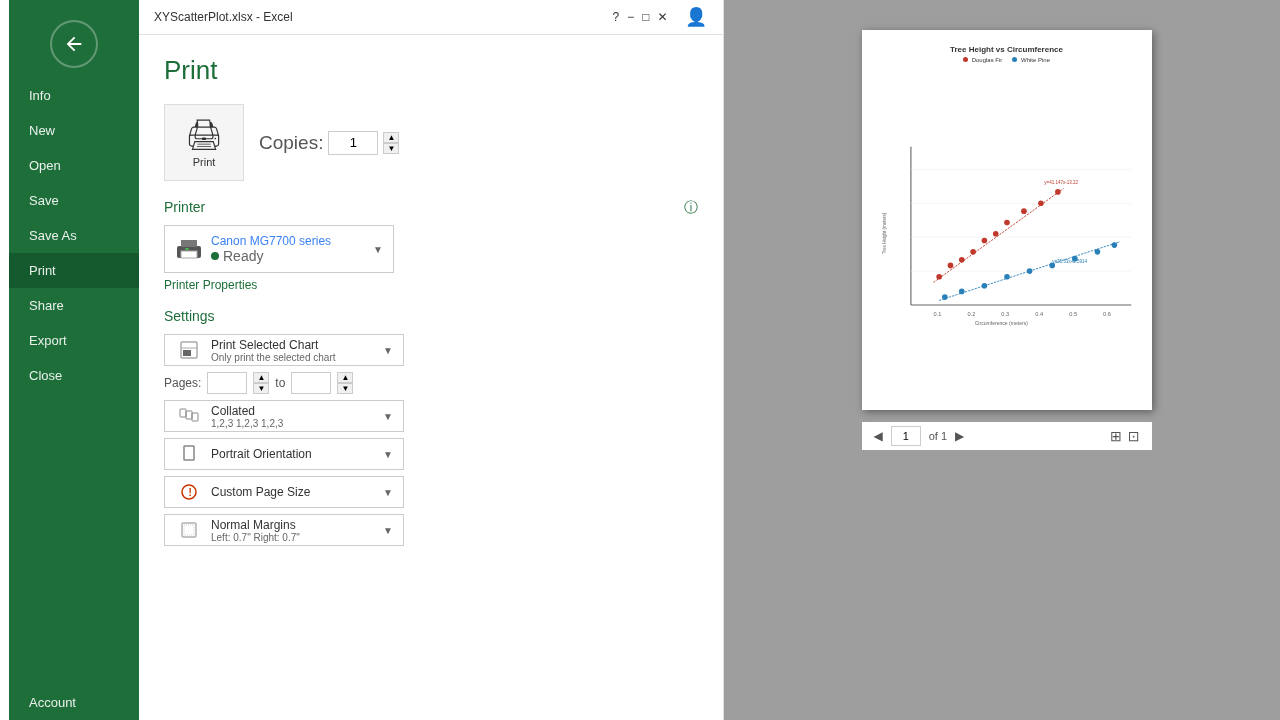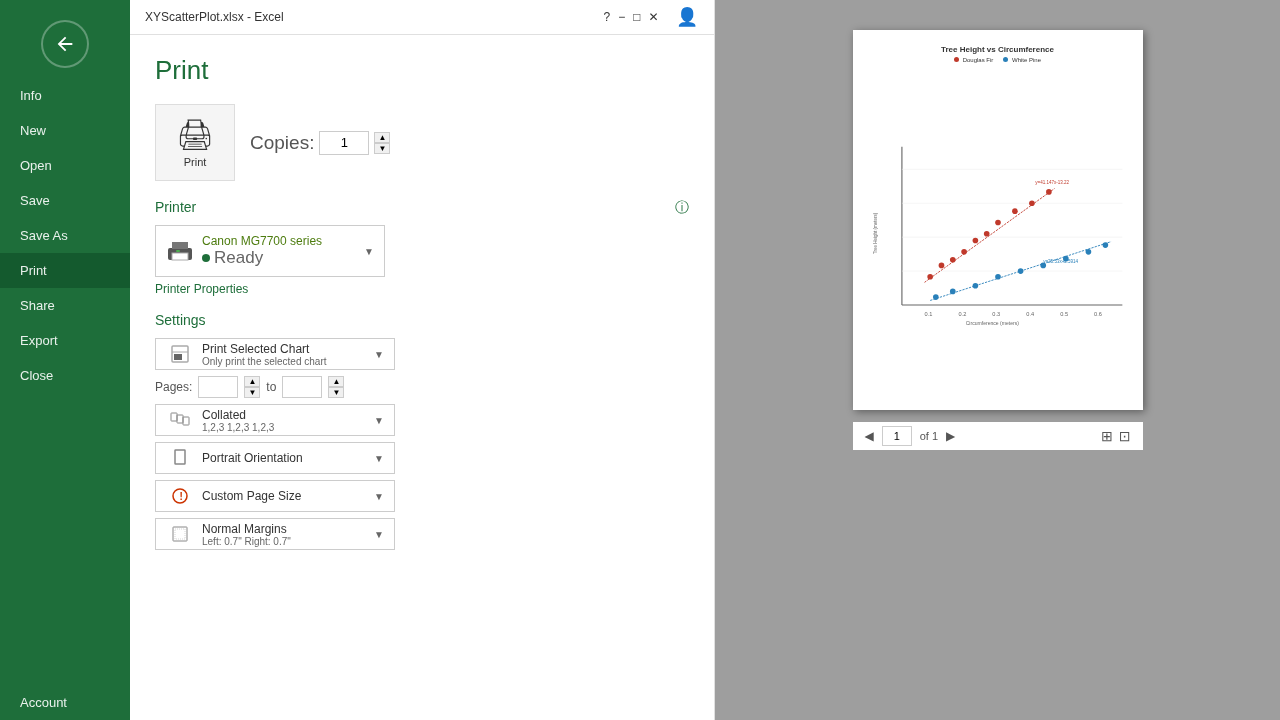--- a/index.html
+++ b/index.html
@@ -7,20 +7,21 @@
 
     
     .sidebar {
       width: 130px;
       background-color: #1e6e3a;
       height: 720px;
       display: flex;
       flex-direction: column;
       color: white;
       flex-shrink: 0;
+      margin-left: 9px;
     }
     .sidebar-back {
       width: 48px; height: 48px;
       background: #1e6e3a;
       border-radius: 50%;
       display: flex; align-items: center; justify-content: center;
       margin: 20px auto 10px auto;
       cursor: pointer;
       border: 2px solid rgba(255,255,255,0.3);
     }
@@ -94,22 +95,22 @@
       display: flex; align-items: center; gap: 8px;
       border: 1px solid #ccc;
       padding: 8px 10px;
       background: white;
       cursor: pointer;
       width: 230px;
       position: relative;
     }
     .printer-icon-img { width: 28px; height: 22px; }
     .printer-info { flex: 1; }
-    .printer-name { font-size: 12px; color: #4d7c0f; }
-    .printer-status { font-size: 17px; color: #666; display: flex; align-items: center; gap: 4px; }
+    .printer-name { font-size: 12px; color: #3b82f6; }
+    .printer-status { font-size: 14px; color: #666; display: flex; align-items: center; gap: 4px; }
     .ready-dot { width: 8px; height: 8px; background: #1e6e3a; border-radius: 50%; }
     .dropdown-arrow { font-size: 10px; color: #666; }
     .printer-properties { color: #1e6e3a; font-size: 12px; cursor: pointer; margin-top: 5px; display: block; }
 
     
     .settings-section { margin-bottom: 10px; }
 
     
     .setting-row {
       display: flex; align-items: center;

